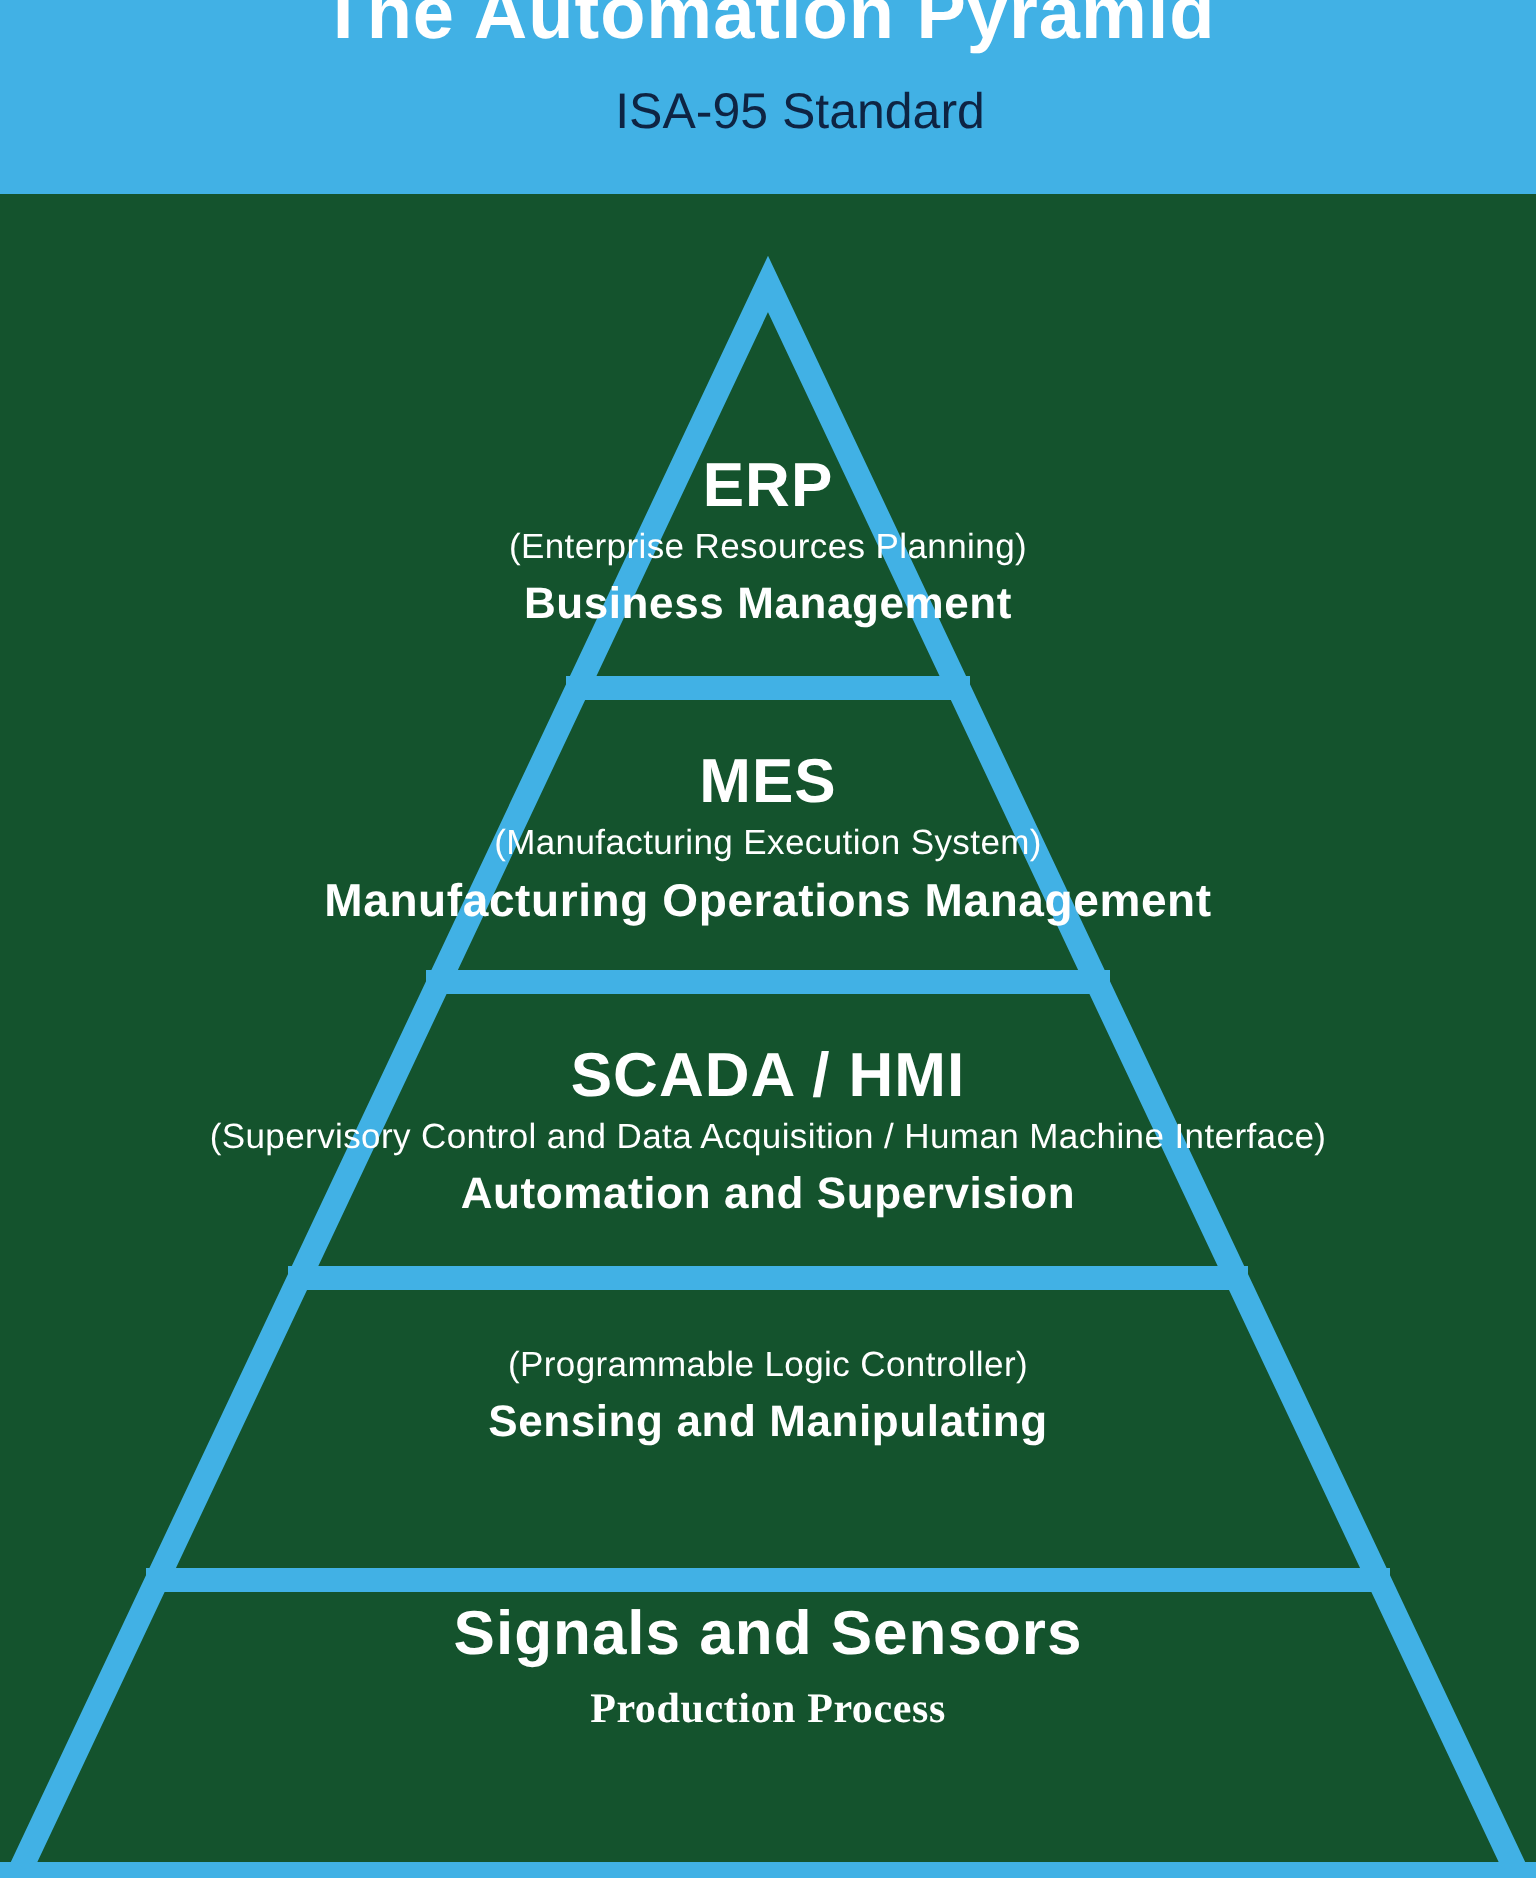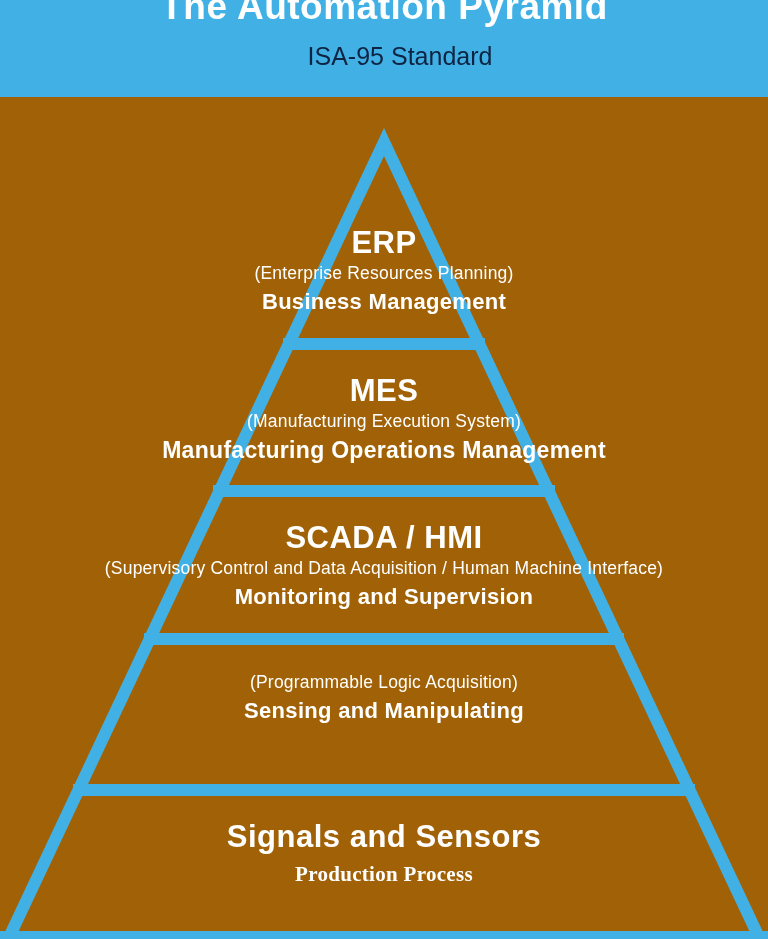--- a/index.html
+++ b/index.html
@@ -3,21 +3,21 @@
 <meta charset="utf-8">
 <style>
   html, body {
     margin: 0;
     padding: 0;
   }
   .page {
     position: relative;
     width: 768px;
     height: 939px;
-    background: #a16207;
+    background: #14532d;
     overflow: hidden;
     font-family: "Liberation Sans", sans-serif;
   }
   
   .header {
     position: absolute;
     top: 0; left: 0;
     width: 768px;
     height: 97px;
     background: #41B1E5;
@@ -116,26 +116,26 @@
 
   <section class="level level-erp" style="top:226px">
     <div class="name">ERP</div>
     <div class="full">(Enterprise Resources Planning)</div>
     <div class="func">Business Management</div>
   </section>
 
   <section class="level level-scada" style="top:521px">
     <div class="name">SCADA / HMI</div>
     <div class="full">(Supervisory Control and Data Acquisition / Human Machine Interface)</div>
-    <div class="func">Monitoring and Supervision</div>
+    <div class="func">Automation and Supervision</div>
   </section>
 
   <section class="level level-plc" style="top:669px">
-    <div class="full">(Programmable Logic Acquisition)</div>
+    <div class="full">(Programmable Logic Controller)</div>
     <div class="func">Sensing and Manipulating</div>
   </section>
 
-  <section class="level level-signals" style="top:820px">
+  <section class="level level-signals" style="top:800px">
     <div class="name">Signals and Sensors</div>
     <div class="func">Production Process</div>
   </section>
 
 </div>
 
 </body></html>

